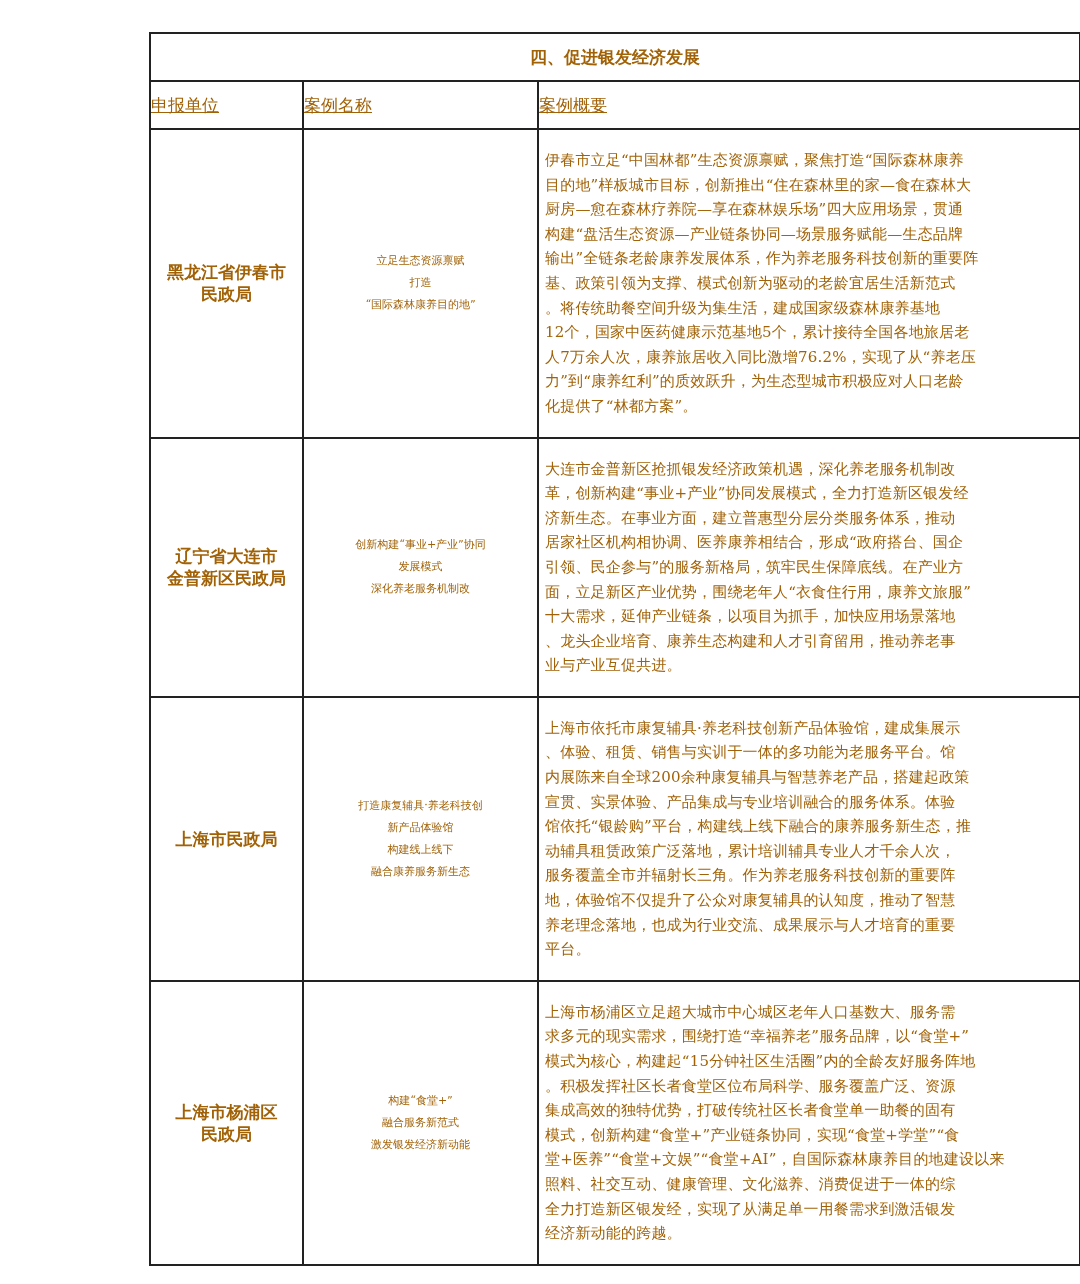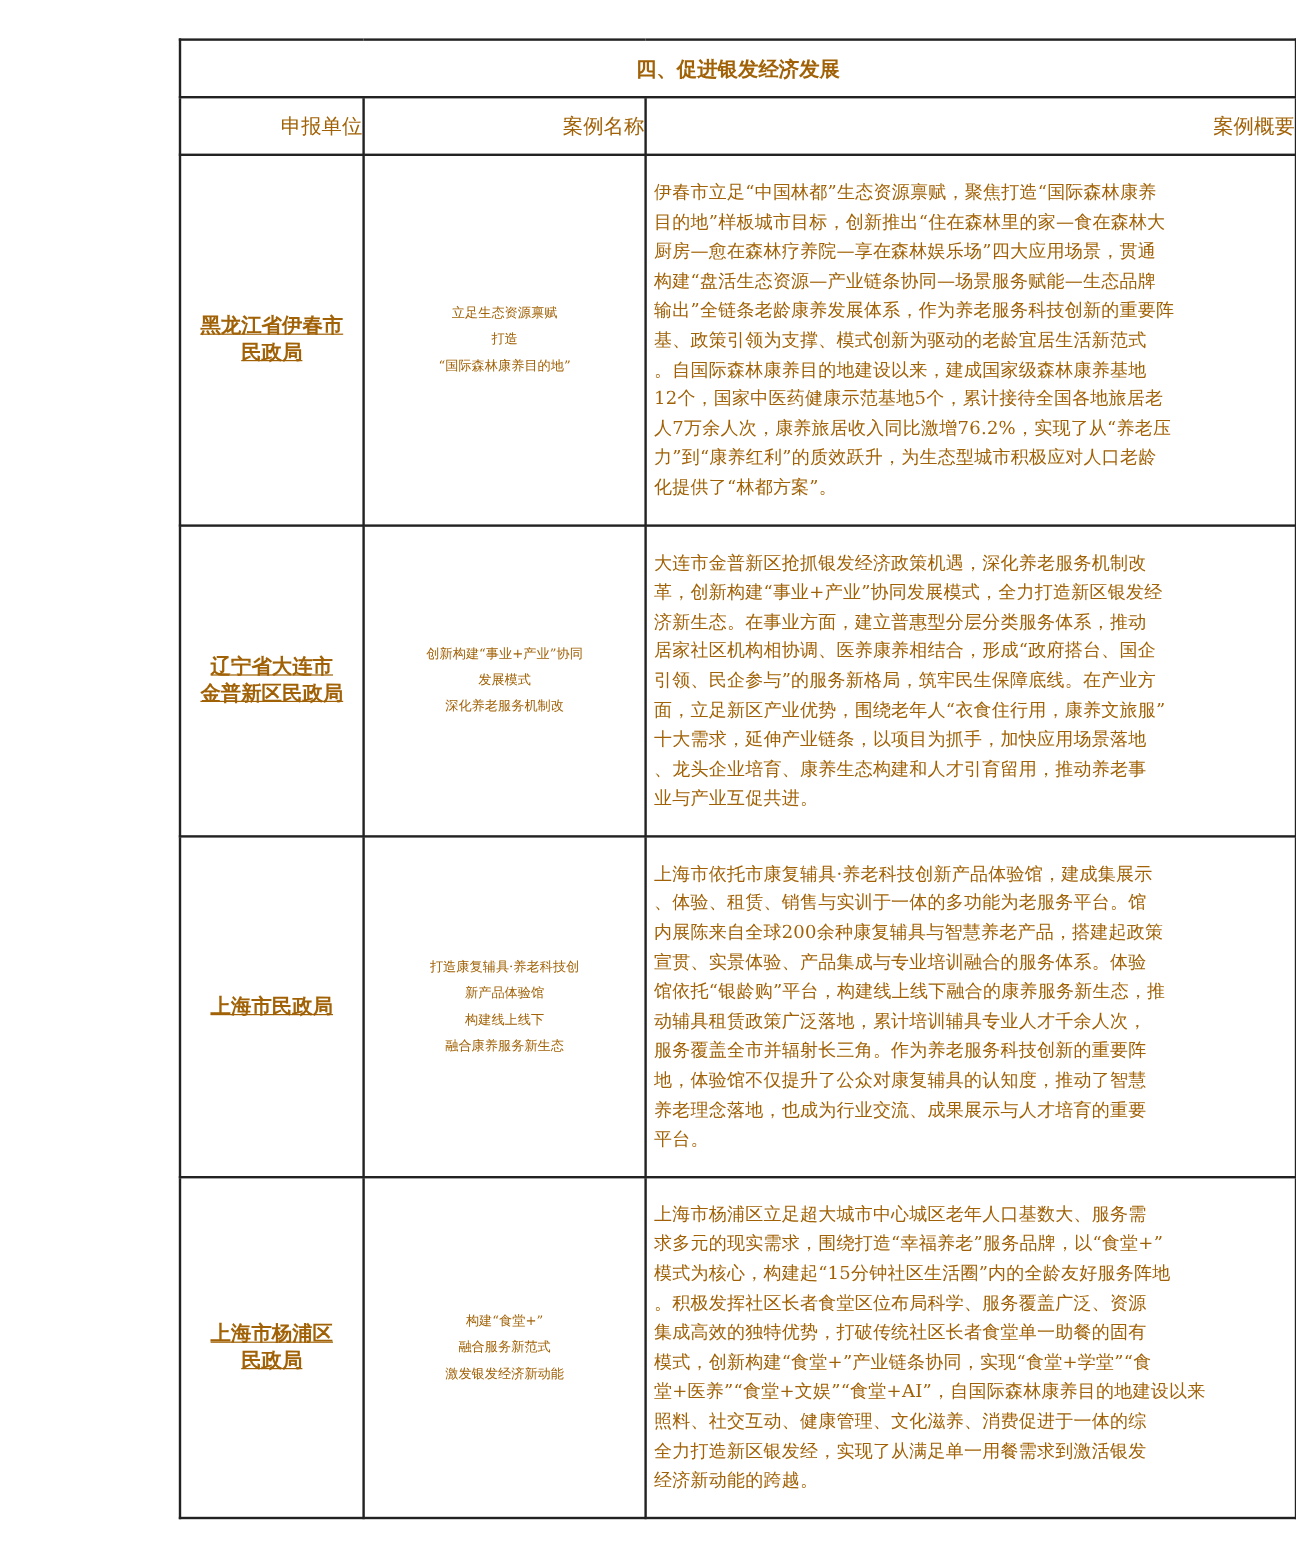--- a/index.html
+++ b/index.html
@@ -4,22 +4,22 @@
 <style>
   html, body { margin:0; padding:0; background:#ffffff; }
   body { width:1080px; height:1284px; position:relative; overflow:hidden; }
   .tbl {
     position:absolute; left:105px; top:32px; width:930px;
     border-collapse:collapse; table-layout:fixed;
     font-family:"DejaVu Serif","Liberation Serif",serif; color:#a16207;margin-left:44px;
   }
   .tbl td, .tbl th { border:2px solid #222; padding:0; vertical-align:middle; }
   .title-cell { height:46px; text-align:center; font-family:"DejaVu Sans","Liberation Sans",sans-serif; font-weight:bold; font-size:17px; }
-  .hdr { height:46px; text-align:right; font-weight:normal; font-size:17px; }
-  .unit { text-align:center; font-family:"DejaVu Sans","Liberation Sans",sans-serif; font-weight:bold; font-size:17px; line-height:22px;text-decoration:underline; }
+  .hdr { height:46px; text-align:left; font-weight:normal; font-size:17px;text-decoration:underline; }
+  .unit { text-align:center; font-family:"DejaVu Sans","Liberation Sans",sans-serif; font-weight:bold; font-size:17px; line-height:22px; }
   .cname { text-align:center; font-size:11px; line-height:22px; padding:0 6px !important; }
   .summary { vertical-align:top !important; font-size:15px; line-height:24.6px; padding:18px 6px 18px 6px !important; text-align:justify; letter-spacing:0.2px; }
   .line { display:block; white-space:nowrap; }
 </style>
 </head>
 <body>
 
 <table class="tbl">
   <colgroup>
     <col style="width:153px">
@@ -46,21 +46,21 @@
       <span class="line">打造</span>
       <span class="line">“国际森林康养目的地”</span>
     </td>
     <td class="summary">
       <span class="line">伊春市立足“中国林都”生态资源禀赋，聚焦打造“国际森林康养</span>
       <span class="line">目的地”样板城市目标，创新推出“住在森林里的家—食在森林大</span>
       <span class="line">厨房—愈在森林疗养院—享在森林娱乐场”四大应用场景，贯通</span>
       <span class="line">构建“盘活生态资源—产业链条协同—场景服务赋能—生态品牌</span>
       <span class="line">输出”全链条老龄康养发展体系，作为养老服务科技创新的重要阵</span>
       <span class="line">基、政策引领为支撑、模式创新为驱动的老龄宜居生活新范式</span>
-      <span class="line">。自国际森林康养目的地建设以来，建成国家级森林康养基地</span>
+      <span class="line">。将传统助餐空间升级为集生活，建成国家级森林康养基地</span>
       <span class="line">12个，国家中医药健康示范基地5个，累计接待全国各地旅居老</span>
       <span class="line">人7万余人次，康养旅居收入同比激增76.2%，实现了从“养老压</span>
       <span class="line">力”到“康养红利”的质效跃升，为生态型城市积极应对人口老龄</span>
       <span class="line">化提供了“林都方案”。</span>
     </td>
   </tr>
 
   <tr style="height:259px">
     <td class="unit">
       <span class="line">辽宁省大连市</span>

